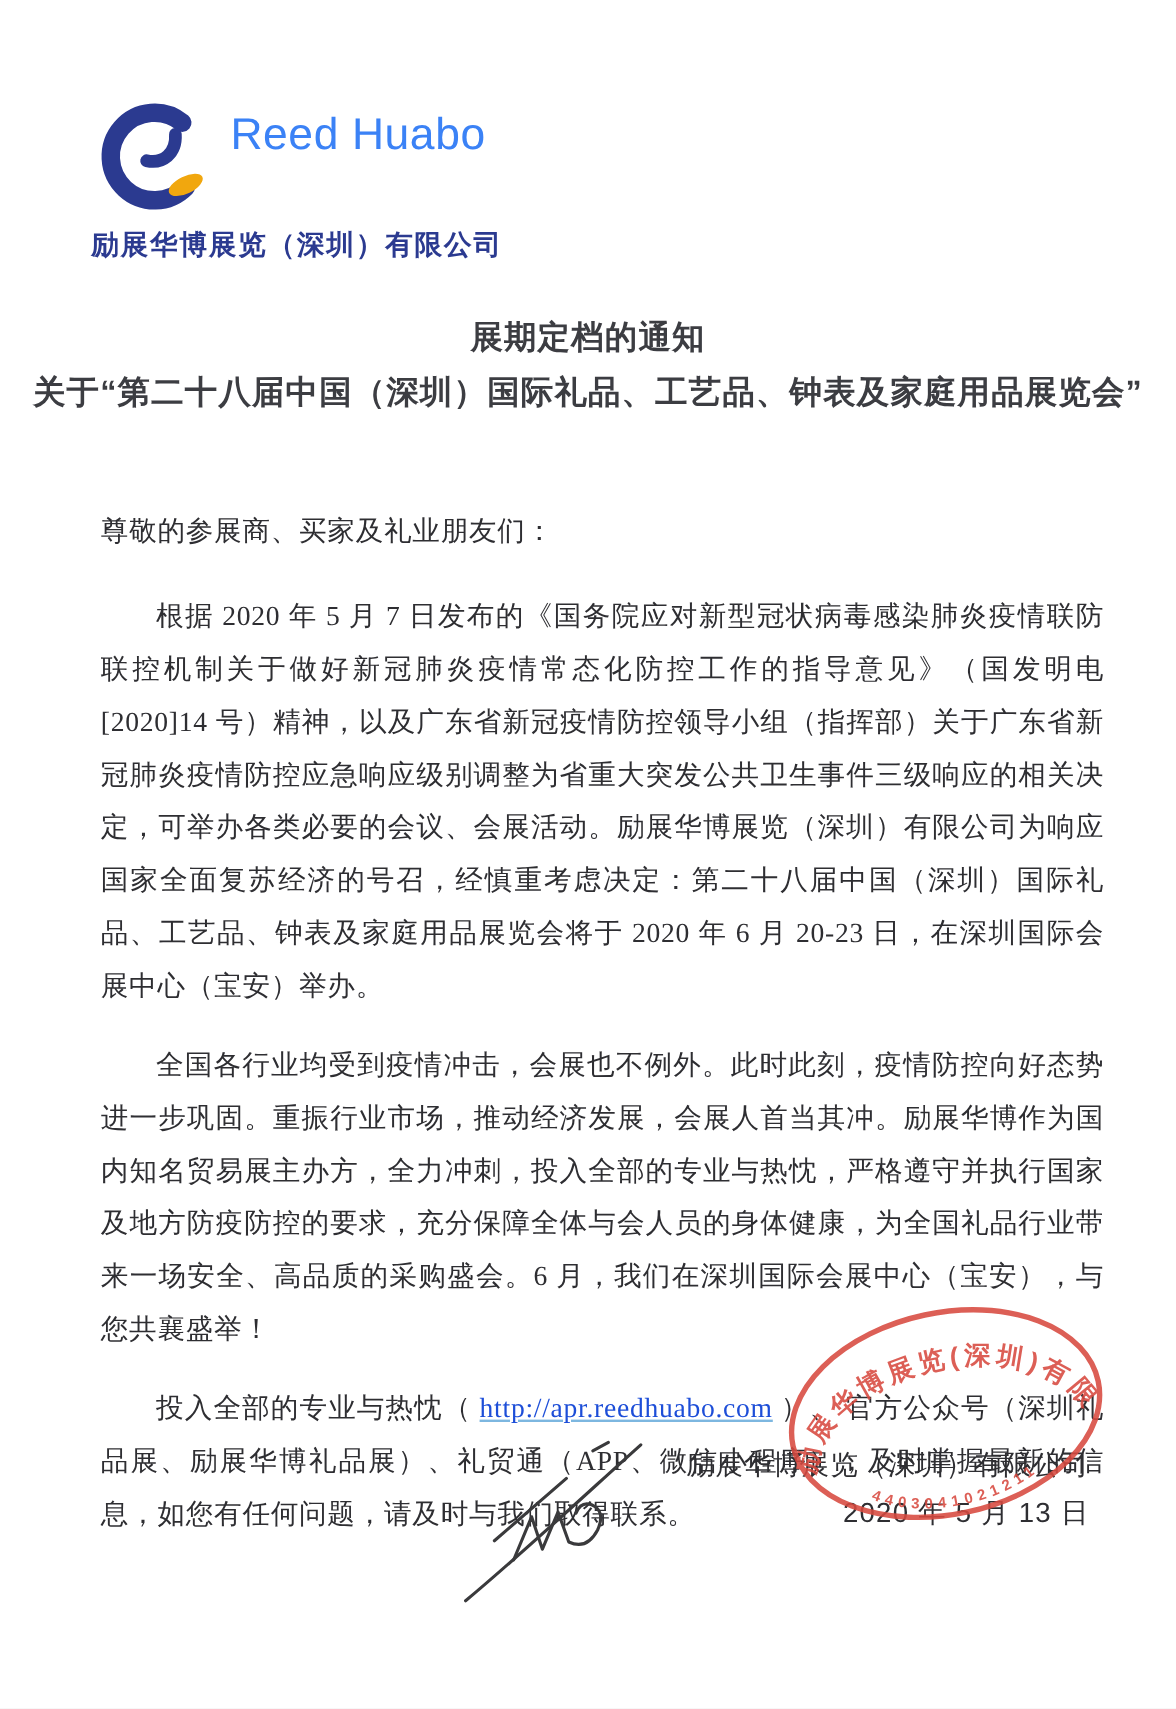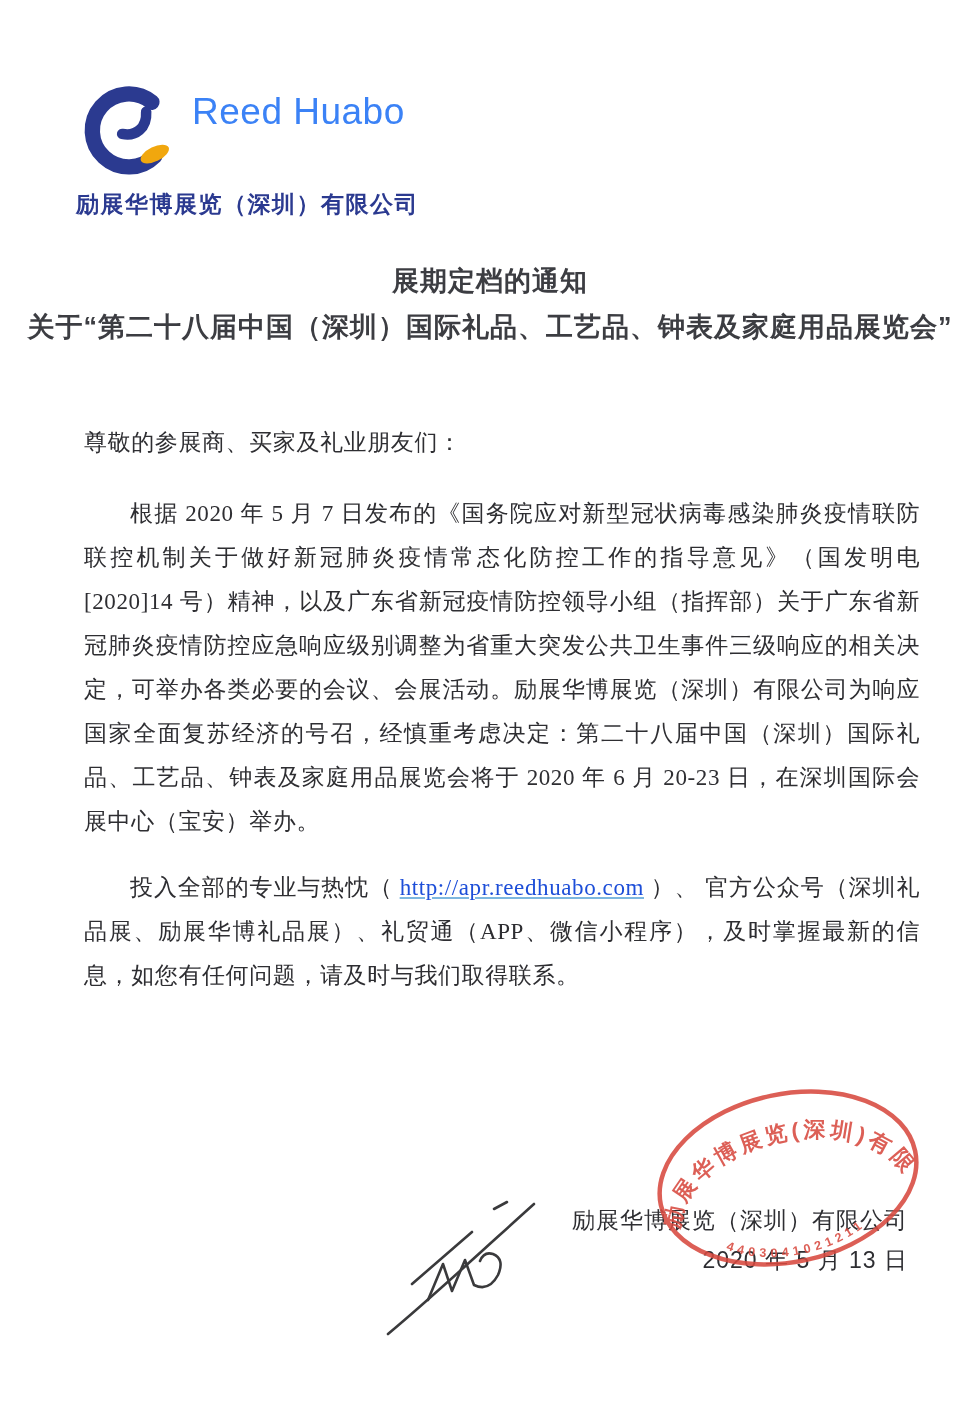--- a/index.html
+++ b/index.html
@@ -123,20 +123,21 @@
   </div>
 
   <div class="doc-title">
     <div>展期定档的通知</div>
     <div>关于“第二十八届中国（深圳）国际礼品、工艺品、钟表及家庭用品展览会”</div>
   </div>
 
   <div class="doc-body">
     <div class="salutation">尊敬的参展商、买家及礼业朋友们：</div>
     <p class="para">根据 2020 年 5 月 7 日发布的《国务院应对新型冠状病毒感染肺炎疫情联防联控机制关于做好新冠肺炎疫情常态化防控工作的指导意见》（国发明电[2020]14 号）精神，以及广东省新冠疫情防控领导小组（指挥部）关于广东省新冠肺炎疫情防控应急响应级别调整为省重大突发公共卫生事件三级响应的相关决定，可举办各类必要的会议、会展活动。励展华博展览（深圳）有限公司为响应国家全面复苏经济的号召，经慎重考虑决定：第二十八届中国（深圳）国际礼品、工艺品、钟表及家庭用品展览会将于 2020 年 6 月 20-23 日，在深圳国际会展中心（宝安）举办。</p>
+    <p class="para">全国各行业均受到疫情冲击，会展也不例外。此时此刻，疫情防控向好态势进一步巩固。重振行业市场，推动经济发展，会展人首当其冲。励展华博作为国内知名贸易展主办方，全力冲刺，投入全部的专业与热忱，严格遵守并执行国家及地方防疫防控的要求，充分保障全体与会人员的身体健康，为全国礼品行业带来一场安全、高品质的采购盛会。6 月，我们在深圳国际会展中心（宝安），与您共襄盛举！</p>
     <p class="para"><span>投入全部的专业与热忱（ </span><a class="body-link" href="#">http://apr.reedhuabo.com</a><span> ）、 官方公众号（深圳礼品展、励展华博礼品展）、礼贸通（APP、微信小程序），及时掌握最新的信息，如您有任何问题，请及时与我们取得联系。</span></p>
   </div>
 
   <svg class="signature" viewBox="0 0 272 168" aria-hidden="true">
     <g fill="none" stroke="#3a3a3c" stroke-width="2.6" stroke-linecap="round" stroke-linejoin="round">
       <path d="M 118 27 l 13 -7"></path>
       <path d="M 12 152 C 60 112 120 56 158 22"></path>
       <path d="M 36 102 L 96 50"></path>
       <path d="M 52 118 l 15 -36 l 9 27 l 13 -31 l 9 25 q 15 7 24 -10 q 7 -16 -5 -21 q -9 -3 -13 7"></path>
     </g>

